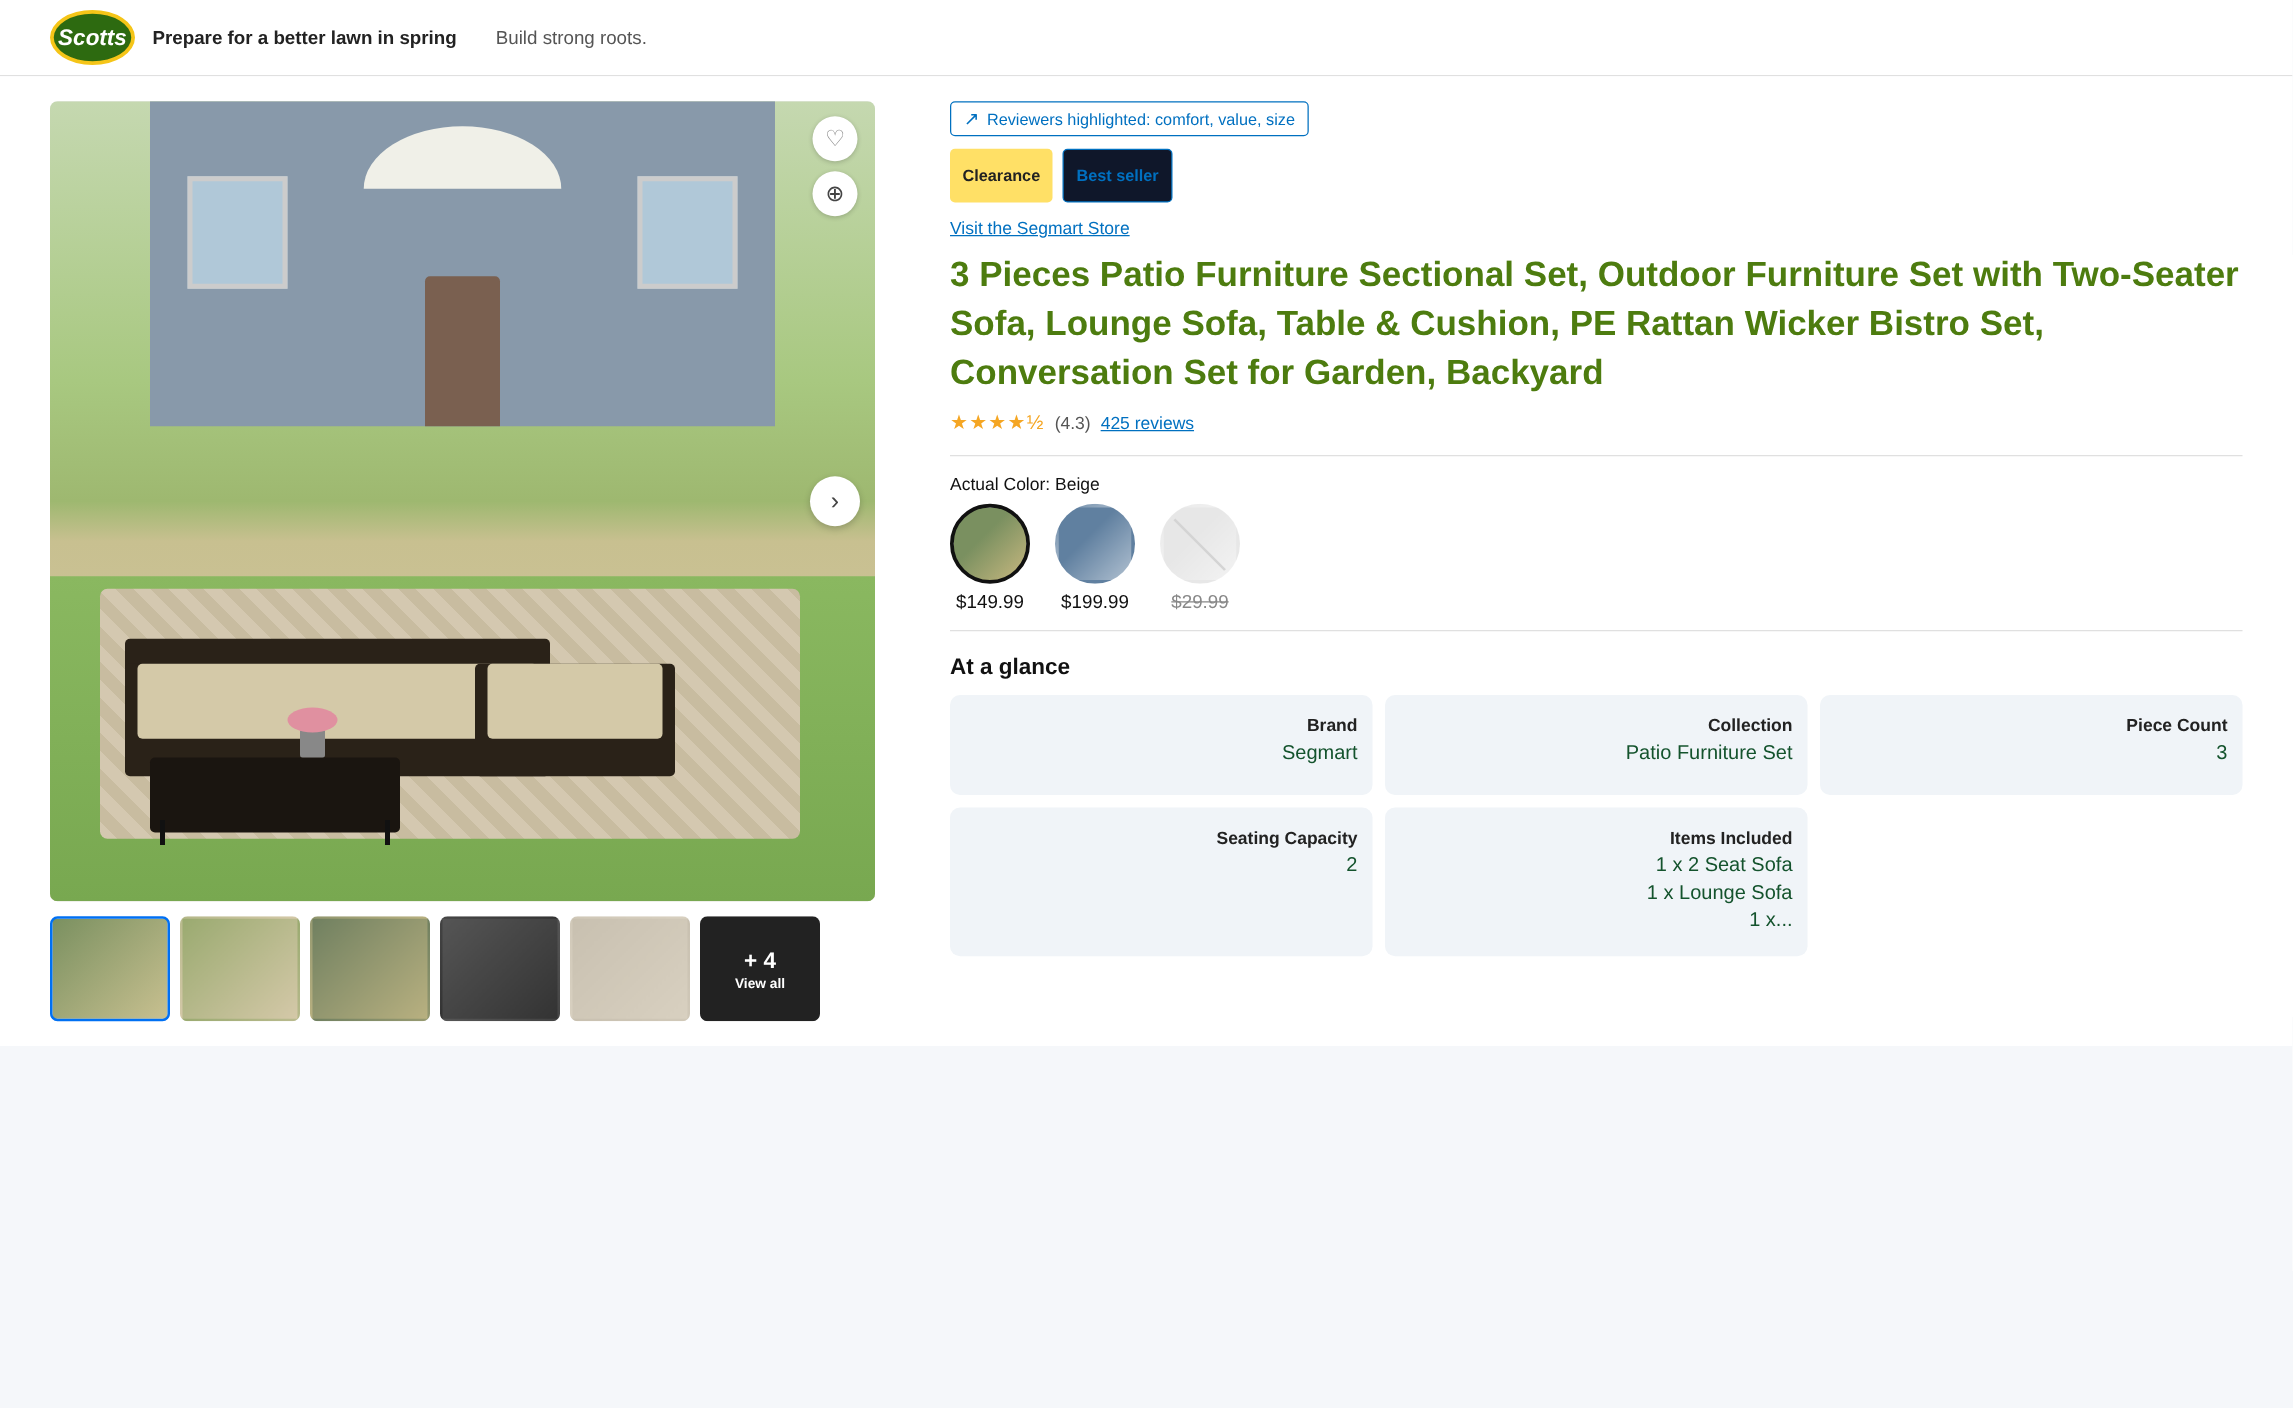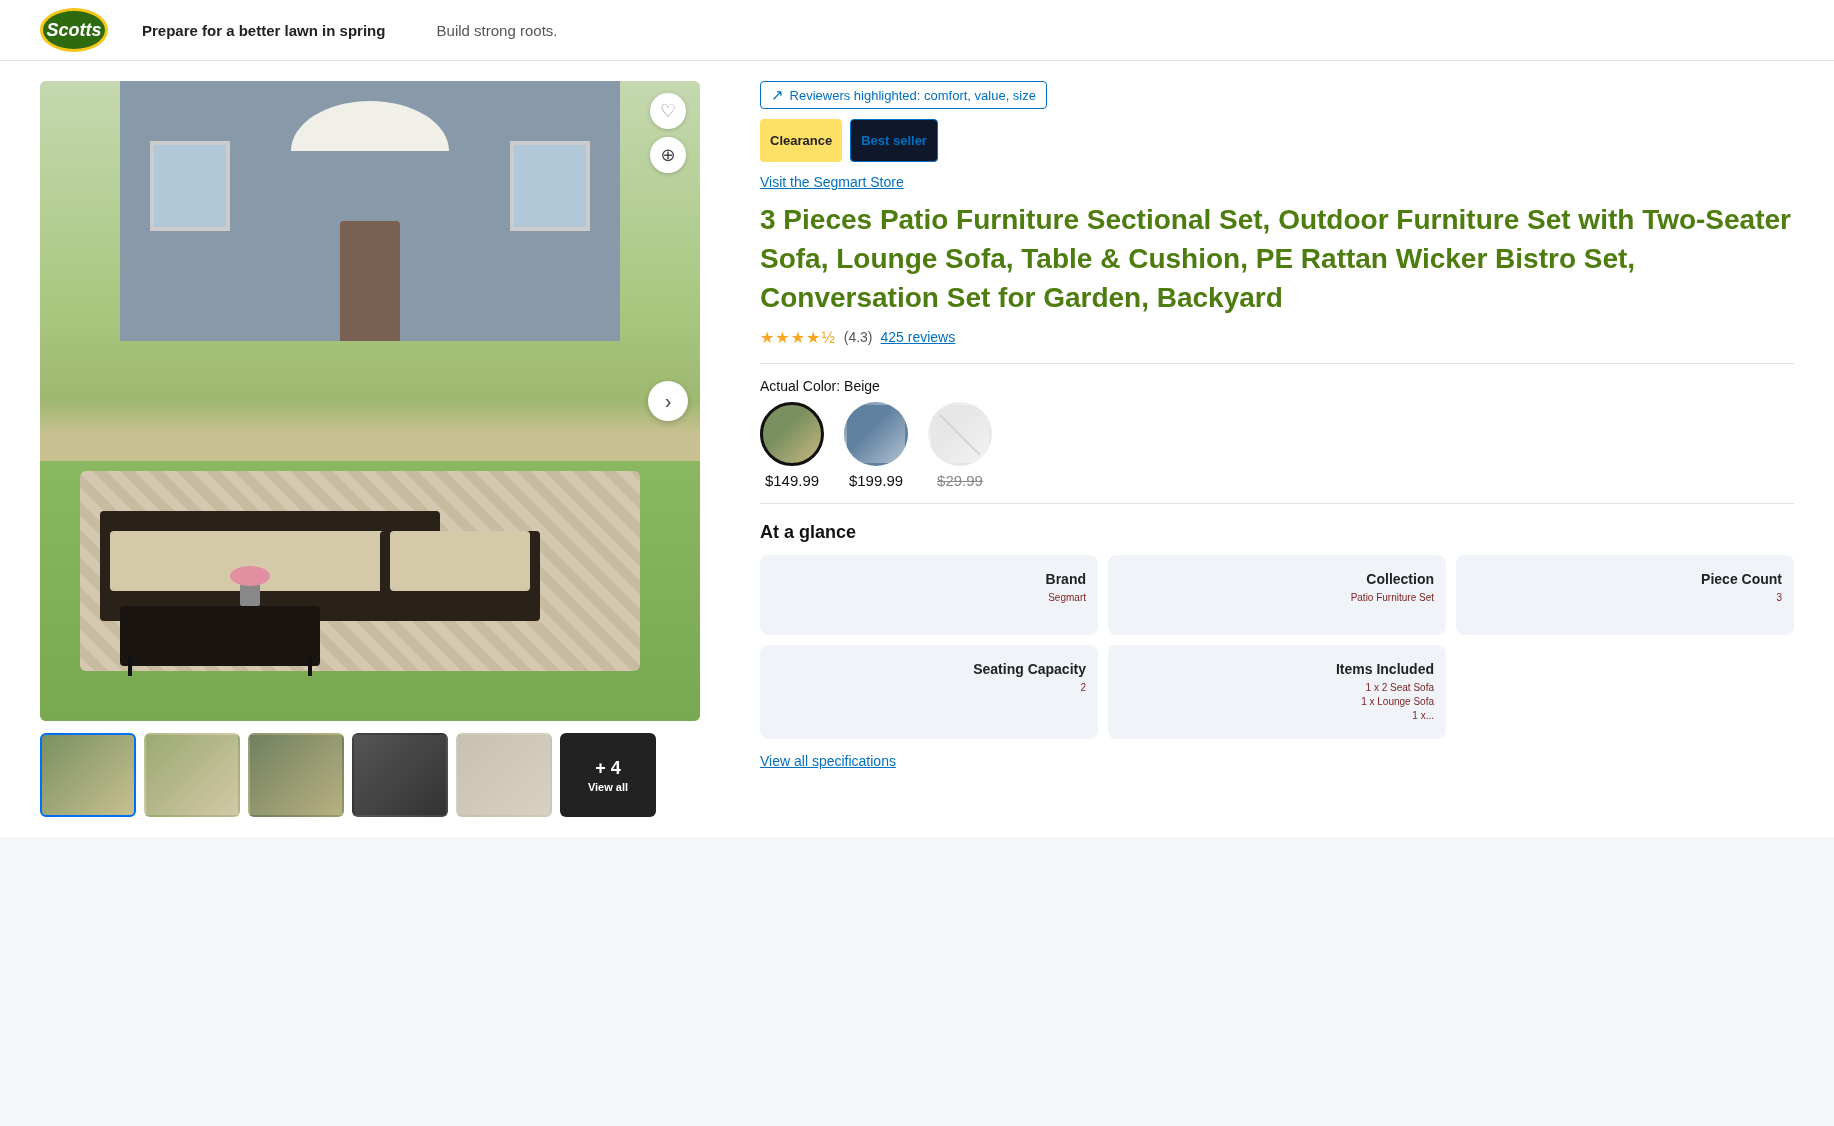--- a/index.html
+++ b/index.html
@@ -21,21 +21,21 @@
       font-style: italic;
       border-radius: 50%;
       width: 68px;
       height: 44px;
       display: flex;
       align-items: center;
       justify-content: center;
       border: 3px solid #f5c518;
     }
     .banner-text { font-size: 15px; color: #222; }
-    .banner-text span { font-weight: 600; margin-left: 20px; }
+    .banner-text span { font-weight: 600; }
     .banner-text .sub { color: #555; font-weight: normal; padding-left: 27px; }
 
     .main-layout {
       display: flex;
       gap: 0;
       max-width: 1834px;
       padding: 20px 40px;
       background: #fff;
     }
 
@@ -248,22 +248,22 @@
       text-align: right;
       min-height: 80px;
     }
     .glance-card-label {
       font-size: 14px;
       font-weight: 700;
       color: #222;
       margin-bottom: 4px;
     }
     .glance-card-value {
-      font-size: 10px;
-      color: #7f1d1d;
+      font-size: 16px;
+      color: #14532d;
       line-height: 1.4;
     }
 
     .view-specs-link {
       color: #0070c0;
       text-decoration: underline;
       font-size: 14px;
       display: block;
       margin-top: 14px;
       cursor: pointer;
@@ -423,17 +423,16 @@
         <div class="glance-card">
           <div class="glance-card-label">Seating Capacity</div>
           <div class="glance-card-value">2</div>
         </div>
         <div class="glance-card">
           <div class="glance-card-label">Items Included</div>
           <div class="glance-card-value">1 x 2 Seat Sofa<br>1 x Lounge Sofa<br>1 x...</div>
         </div>
       </div>
 
-      <a class="view-specs-link">View all specifications</a>
     </div>
 
   </div>
 </div>
 
 </body></html>

